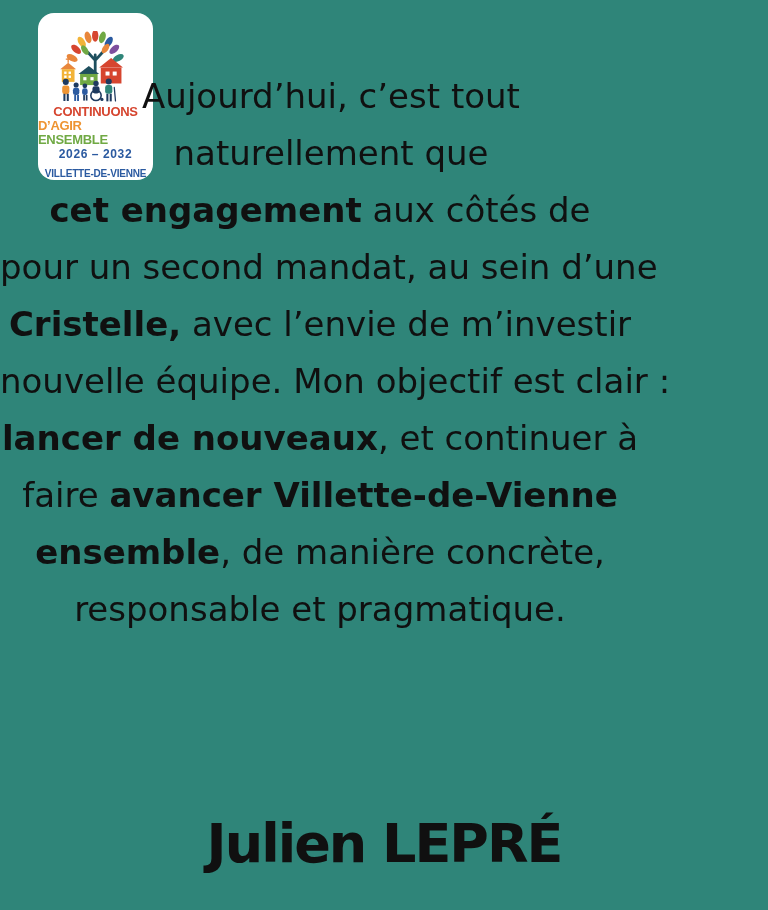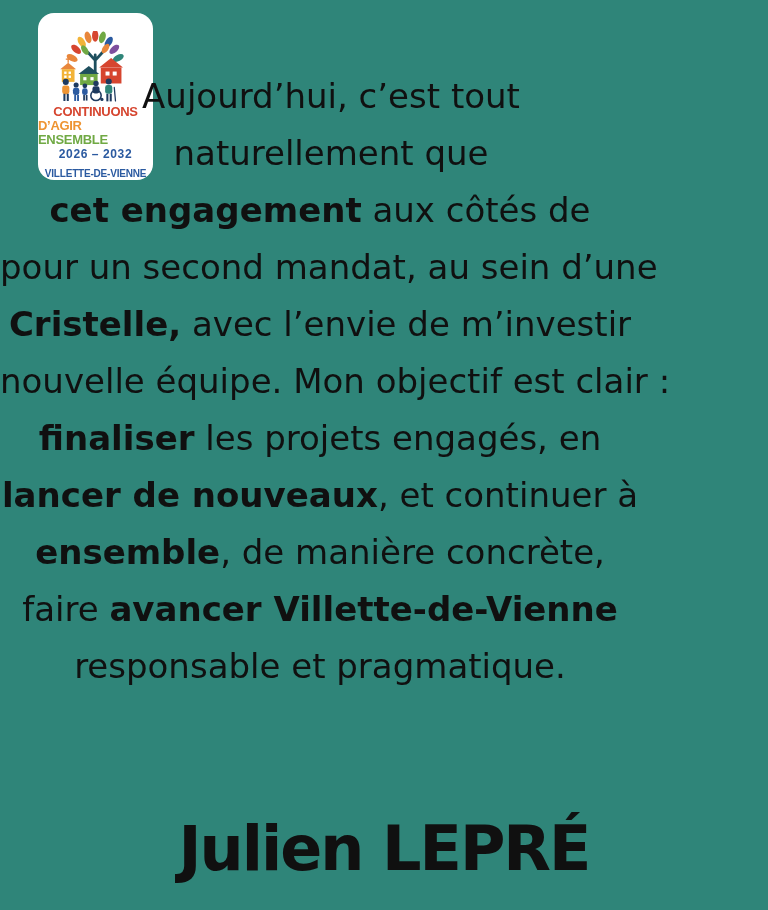--- a/index.html
+++ b/index.html
@@ -29,21 +29,21 @@
     position:absolute;top:68px;left:0;width:640px;
     text-align:center;color:var(--ink,#101010);
     font-size:34px;line-height:57px;font-weight:normal;
   }
   .quote-line{white-space:nowrap;}
   .quote-line.shift{transform:translateX(11px);}
   .quote-line b{font-weight:bold;}
   
   .author{
     position:absolute;top:812px;left:0;width:768px;text-align:center;
-    color:var(--ink,#101010);font-size:62px;font-weight:bold;letter-spacing:-2px;
+    color:var(--ink,#101010);font-size:54px;font-weight:bold;letter-spacing:-2px;
   }
 </style>
 </head>
 <body style="background-color: rgb(47, 133, 121);">
 
 <div class="logo-card">
   <svg class="logo-art" viewBox="0 0 100 92" aria-hidden="true">
 
     <g>
       <path d="M49 52 L49 30 M49 37 L40 27 M49 37 L58 27" stroke="var(--trunk)" stroke-width="3.5" stroke-linecap="round" fill="none"></path>
@@ -133,20 +133,19 @@
   </div>
 </div>
 
 <div class="quote">
     <div class="quote-line shift"><span>Aujourd’hui, c’est tout</span></div>
     <div class="quote-line shift"><span>naturellement que</span></div>
     <div class="quote-line"><b>cet engagement</b><span> aux côtés de</span></div>
     <div class="quote-line"><span>pour un second mandat, au sein d’une</span></div>
     <div class="quote-line"><b>Cristelle,</b><span> avec l’envie de m’investir</span></div>
     <div class="quote-line"><span>nouvelle équipe. Mon objectif est clair :</span></div>
-    <div class="quote-line"><b>finaliser</b><span> les projets engagés, en</span></div>
     <div class="quote-line"><b>lancer de nouveaux</b><span>, et continuer à</span></div>
+    <div class="quote-line"><span>faire </span><b>avancer Villette-de-Vienne</b></div>
     <div class="quote-line"><b>ensemble</b><span>, de manière concrète,</span></div>
-    <div class="quote-line"><span>faire </span><b>avancer Villette-de-Vienne</b></div>
     <div class="quote-line"><span>responsable et pragmatique.</span></div>
   </div>
 
 <div class="author">Julien LEPRÉ</div>
 
 </body></html>

